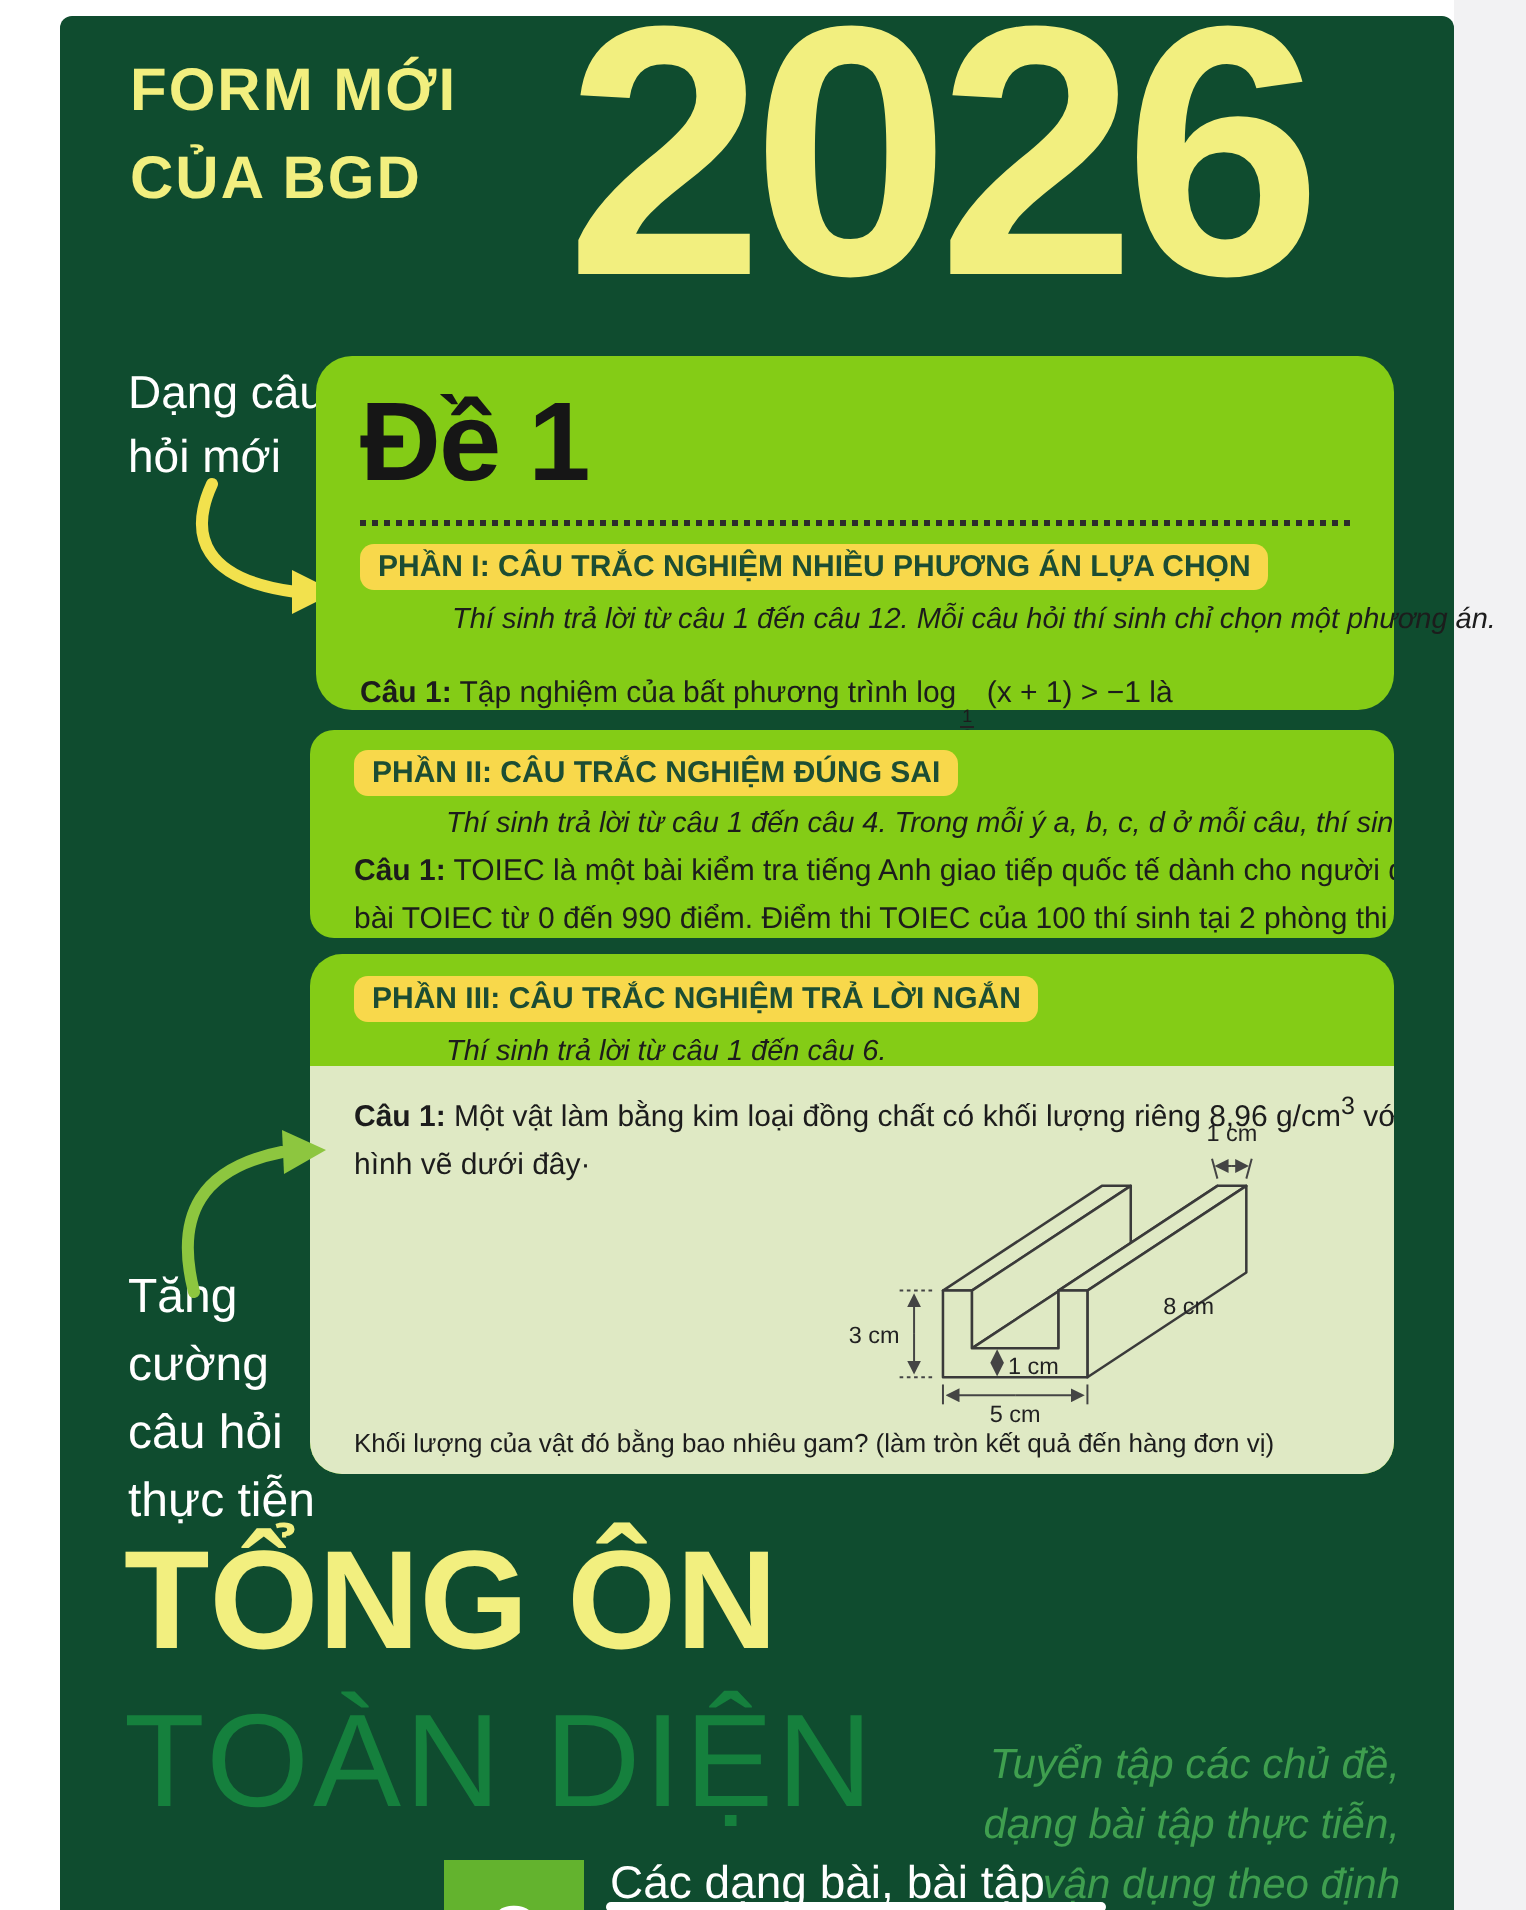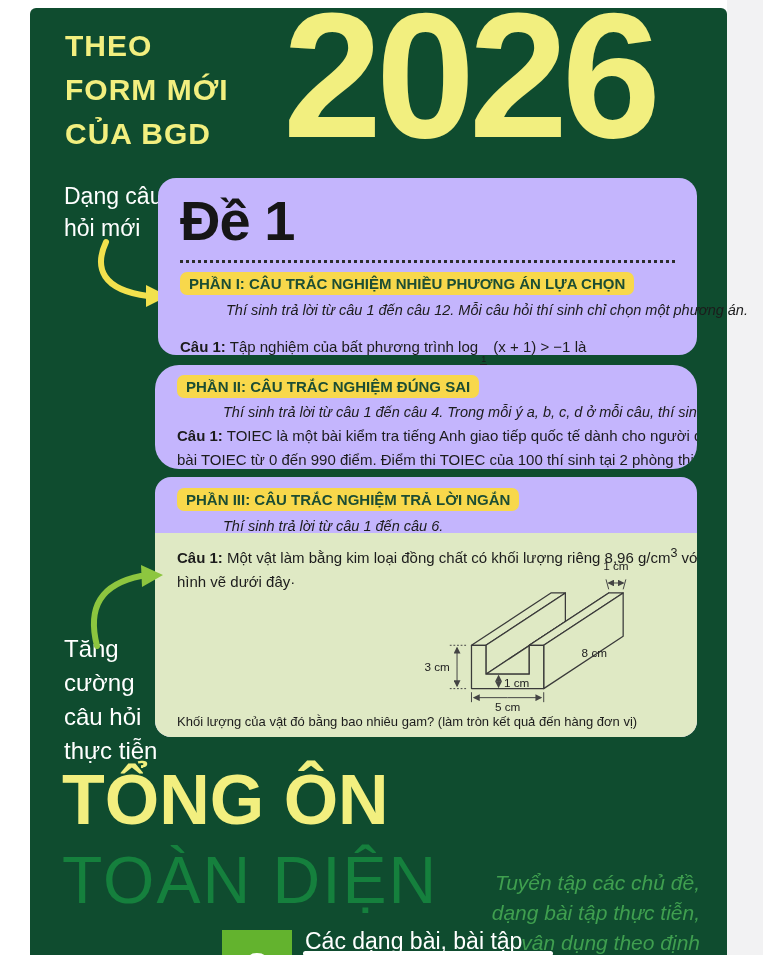--- a/index.html
+++ b/index.html
@@ -17,23 +17,23 @@
   .year{position:absolute;left:283px;top:-14px;color:#f2ef7f;font-size:178px;font-weight:700;
         letter-spacing:-6px;line-height:180px;}
 
   
   .callout{position:absolute;color:#ffffff;font-size:23px;line-height:32px;}
   .callout-top{left:64px;top:180px;}
   .callout-bottom{left:64px;top:632px;line-height:34px;font-size:24px;}
   .arrow-svg{position:absolute;}
 
   
-  .card{position:absolute;background:#c4b5fd;box-sizing:border-box;color:#1c1c1c;}
+  .card{position:absolute;background:#84cc16;box-sizing:border-box;color:#1c1c1c;}
   .card1{left:158px;top:178px;width:539px;height:177px;border-radius:18px;padding:14px 22px 10px;}
-  .card2{left:155px;top:365px;width:542px;height:104px;border-radius:24px;padding:10px 0 8px 22px;overflow:hidden;}
+  .card2{left:155px;top:365px;width:542px;height:104px;border-radius:12px;padding:10px 0 8px 22px;overflow:hidden;}
   .card3{left:155px;top:477px;width:542px;height:260px;border-radius:16px;overflow:hidden;}
 
   .de-title{font-size:56px;font-weight:800;color:#161616;line-height:58px;letter-spacing:-1px;}
   .dots{margin-top:10px;border-bottom:3px dotted #2c2c2c;height:0;}
   .part-heading{display:inline-block;background:#f8d84b;color:#1c4d33;font-weight:700;font-size:15px;
                 padding:3px 9px;border-radius:7px;white-space:nowrap;}
   .instr{font-style:italic;font-size:14.5px;margin-top:5px;line-height:20px;white-space:nowrap;margin-left:46px;}
   .qline{font-size:15px;margin-top:15px;line-height:23px;white-space:nowrap;}
   .qline b{font-weight:700;}
   .options{display:flex;justify-content:space-between;margin-top:8px;font-size:14.5px;}
@@ -62,21 +62,20 @@
 
   svg text{font-family:"Liberation Sans", sans-serif;}
 </style>
 </head>
 <body>
 
 <div class="right-gutter"></div>
 <div class="panel"></div>
 
 <div class="banner">
-  <div>THEO</div>
   <div>FORM MỚI</div>
   <div>CỦA BGD</div>
 </div>
 <div class="year">2026</div>
 
 <div class="callout callout-top">
   <div>Dạng câu</div>
   <div>hỏi mới</div>
 </div>
 <svg class="arrow-svg" style="left:88px;top:238px;" width="84" height="72" viewBox="0 0 84 72">

